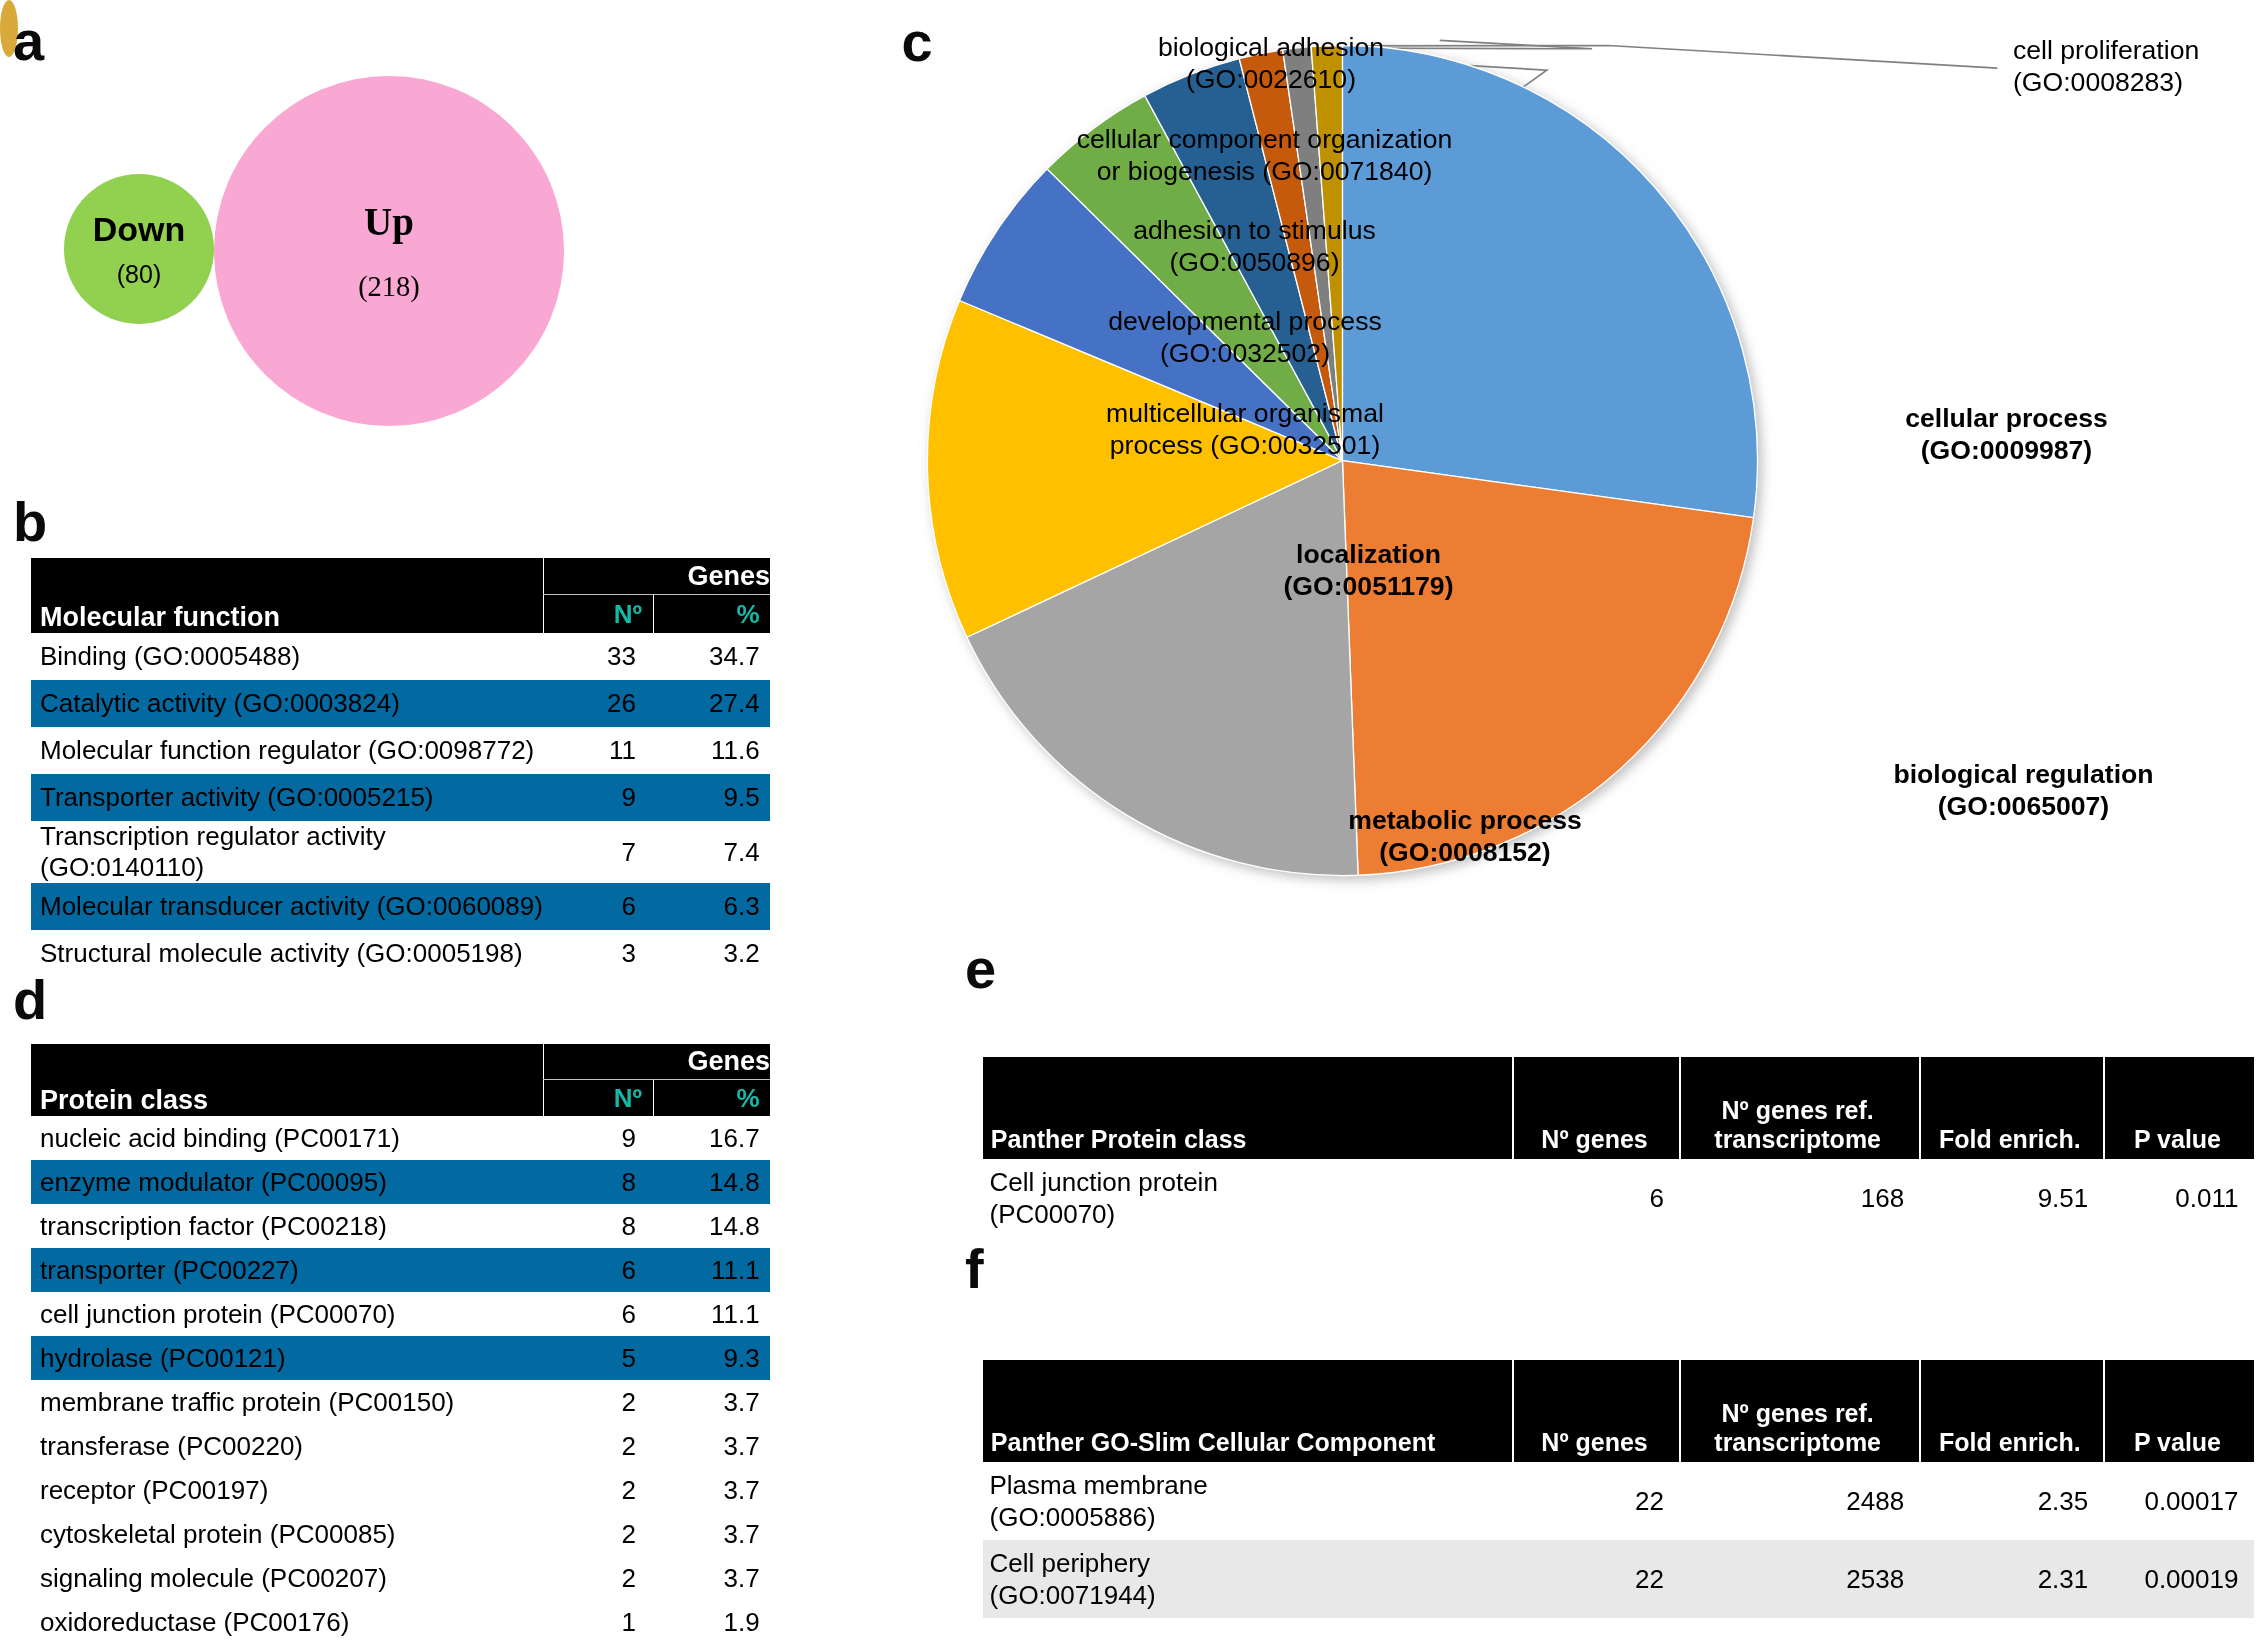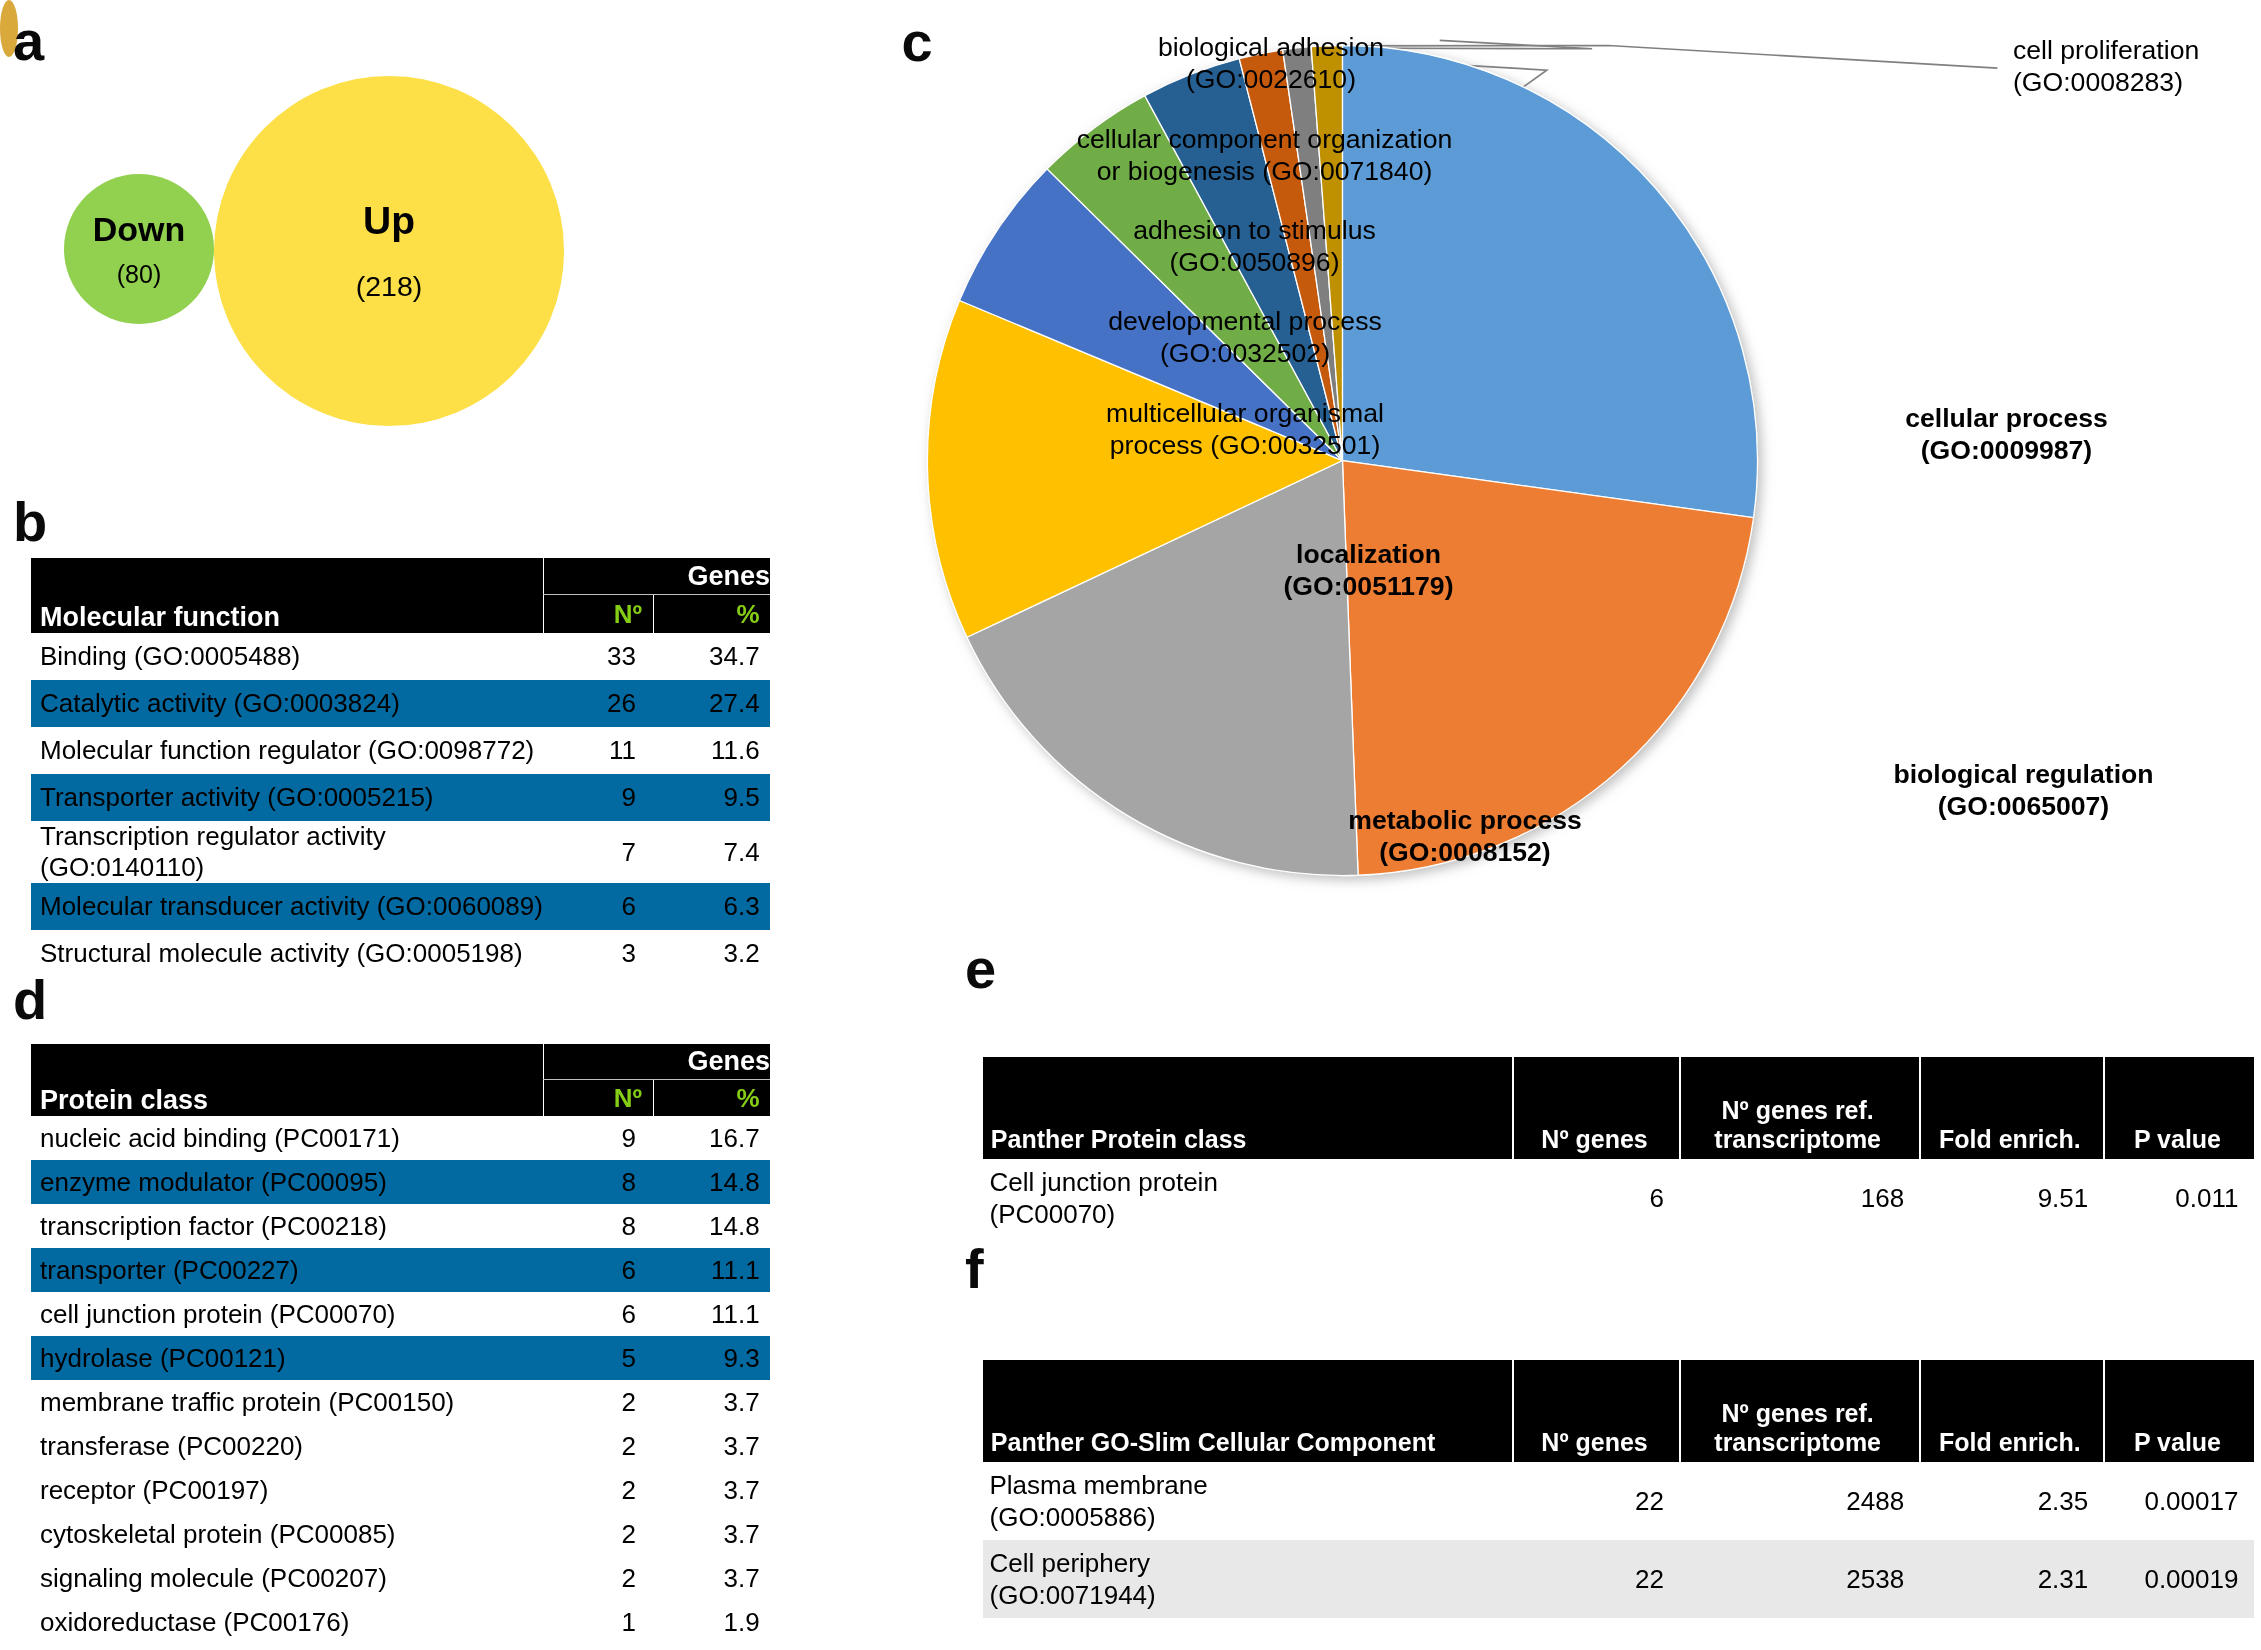--- a/index.html
+++ b/index.html
@@ -10,38 +10,38 @@
   .panel-letter{
     position:absolute;font-weight:bold;font-size:56px;line-height:1;
     font-family:"Liberation Sans", sans-serif;color:#0a0a0a;
   }
 
   
   #panel-a{position:absolute;left:0;top:0;width:908px;height:454px;}
   .venn-circle{position:absolute;border-radius:50%;display:flex;
     flex-direction:column;align-items:center;justify-content:center;}
   #venn-down{left:64px;top:174px;width:150px;height:150px;background:#92d050;z-index:2;}
-  #venn-up{left:214px;top:76px;width:350px;height:350px;background:#fde047;z-index:1;}
+  #venn-up{left:214px;top:76px;width:350px;height:350px;background:#f9a8d4;z-index:1;font-family:Liberation Serif, serif;}
   #venn-overlap{left:206px;top:224px;width:18px;height:57px;background:#d9a93c;
      border-radius:50%;z-index:3;}
   .venn-title{font-weight:bold;font-size:39px;}
   #venn-down .venn-title{font-size:34px;margin-bottom:11px;}
   #venn-up .venn-title{font-size:39px;margin-bottom:27px;}
   .venn-count{font-size:27px;}
   #venn-up .venn-count{font-size:28.5px;}
   #venn-down .venn-count{font-size:25px;}
   #venn-down .venn-title,#venn-down .venn-count{position:relative;z-index:4;}
 
   
   .gtable{position:absolute;border-collapse:collapse;table-layout:fixed;}
   .gtable td,.gtable th{padding:0;}
   .hdr-black{background:#000;color:#fff;font-weight:bold;vertical-align:bottom;}
   .hdr-genes{background:#000;color:#fff;font-weight:bold;text-align:right;
      border-bottom:1.9px solid #bfbfbf;}
-  .hdr-sub{background:#000;color:#84cc16;font-weight:bold;text-align:right;}
+  .hdr-sub{background:#000;color:#14b8a6;font-weight:bold;text-align:right;}
   .row-name{text-align:left;}
   .row-num{text-align:right;}
   .alt{background:#0369a1;}
   .sep-l{border-left:1.9px solid #fff;}
 
   
   #tbl-b{left:31px;top:558px;width:739px;font-size:26px;}
   #tbl-b .c-name{width:512px;}
   #tbl-b .c-n{width:110px;}
   #tbl-b .c-p{width:117px;}

